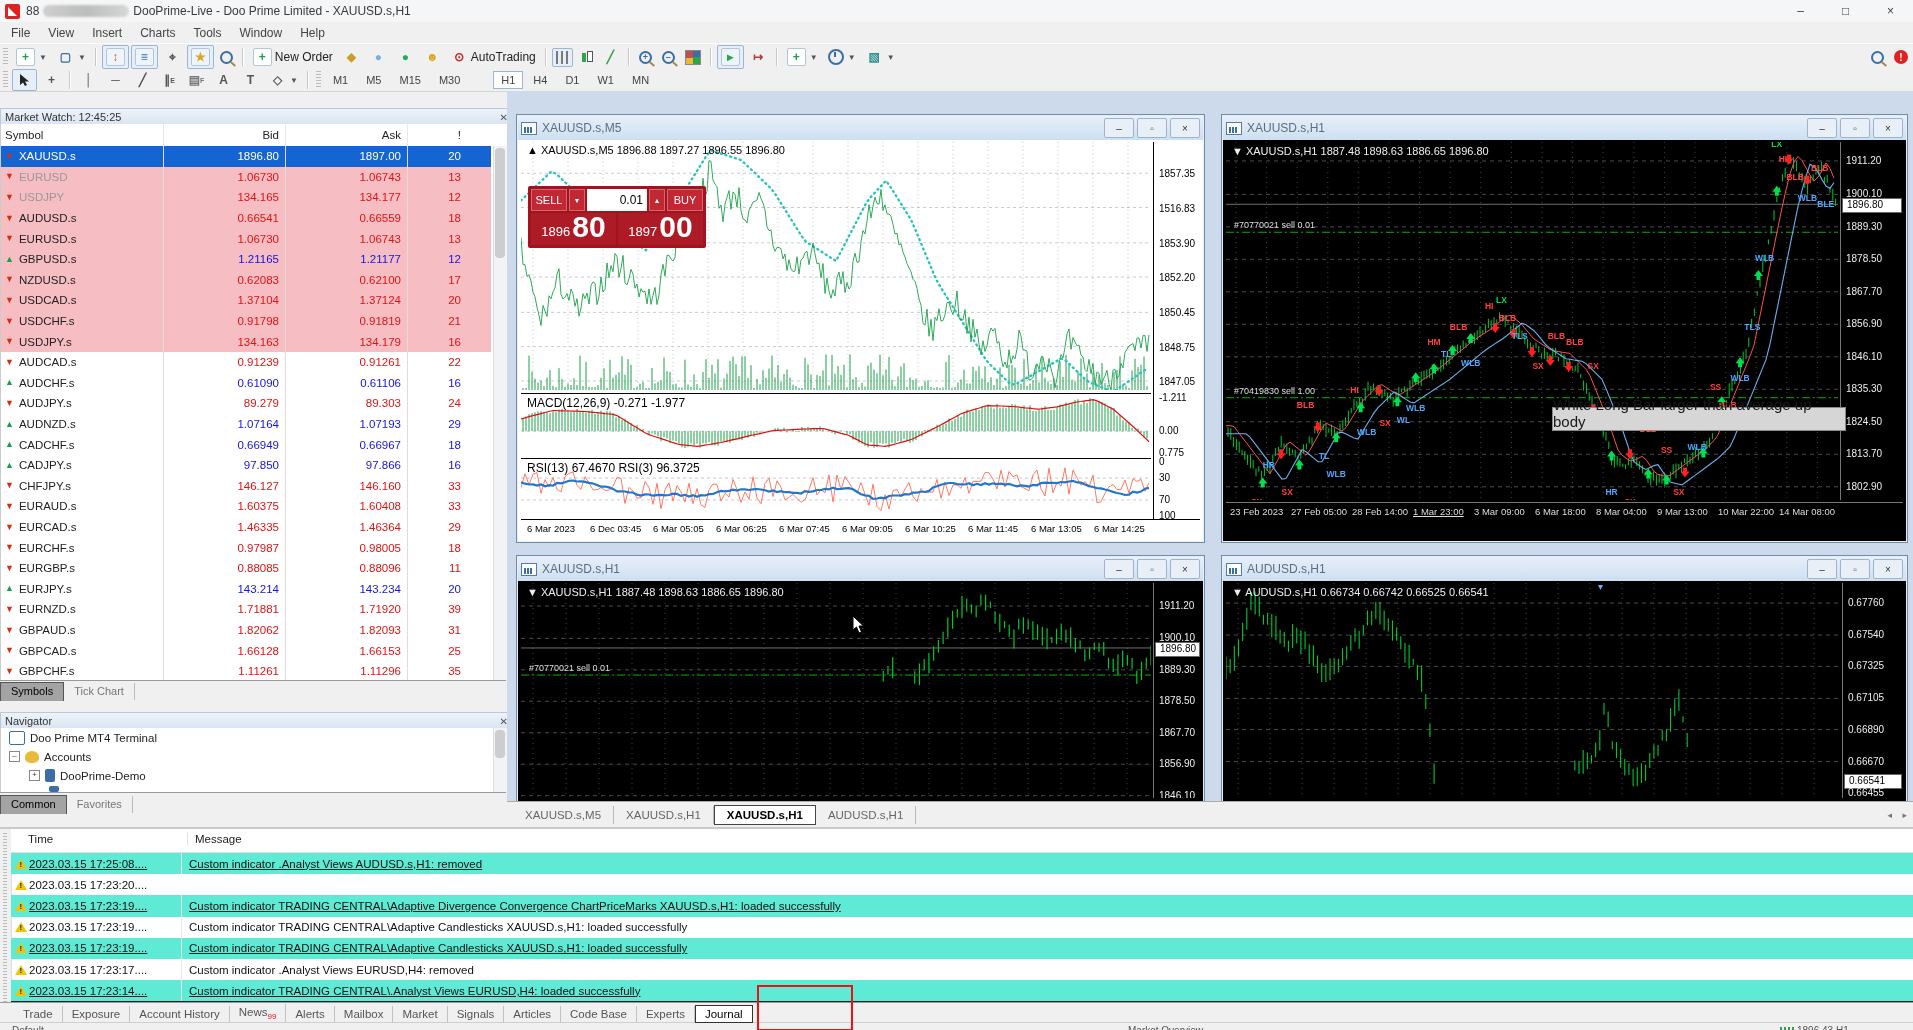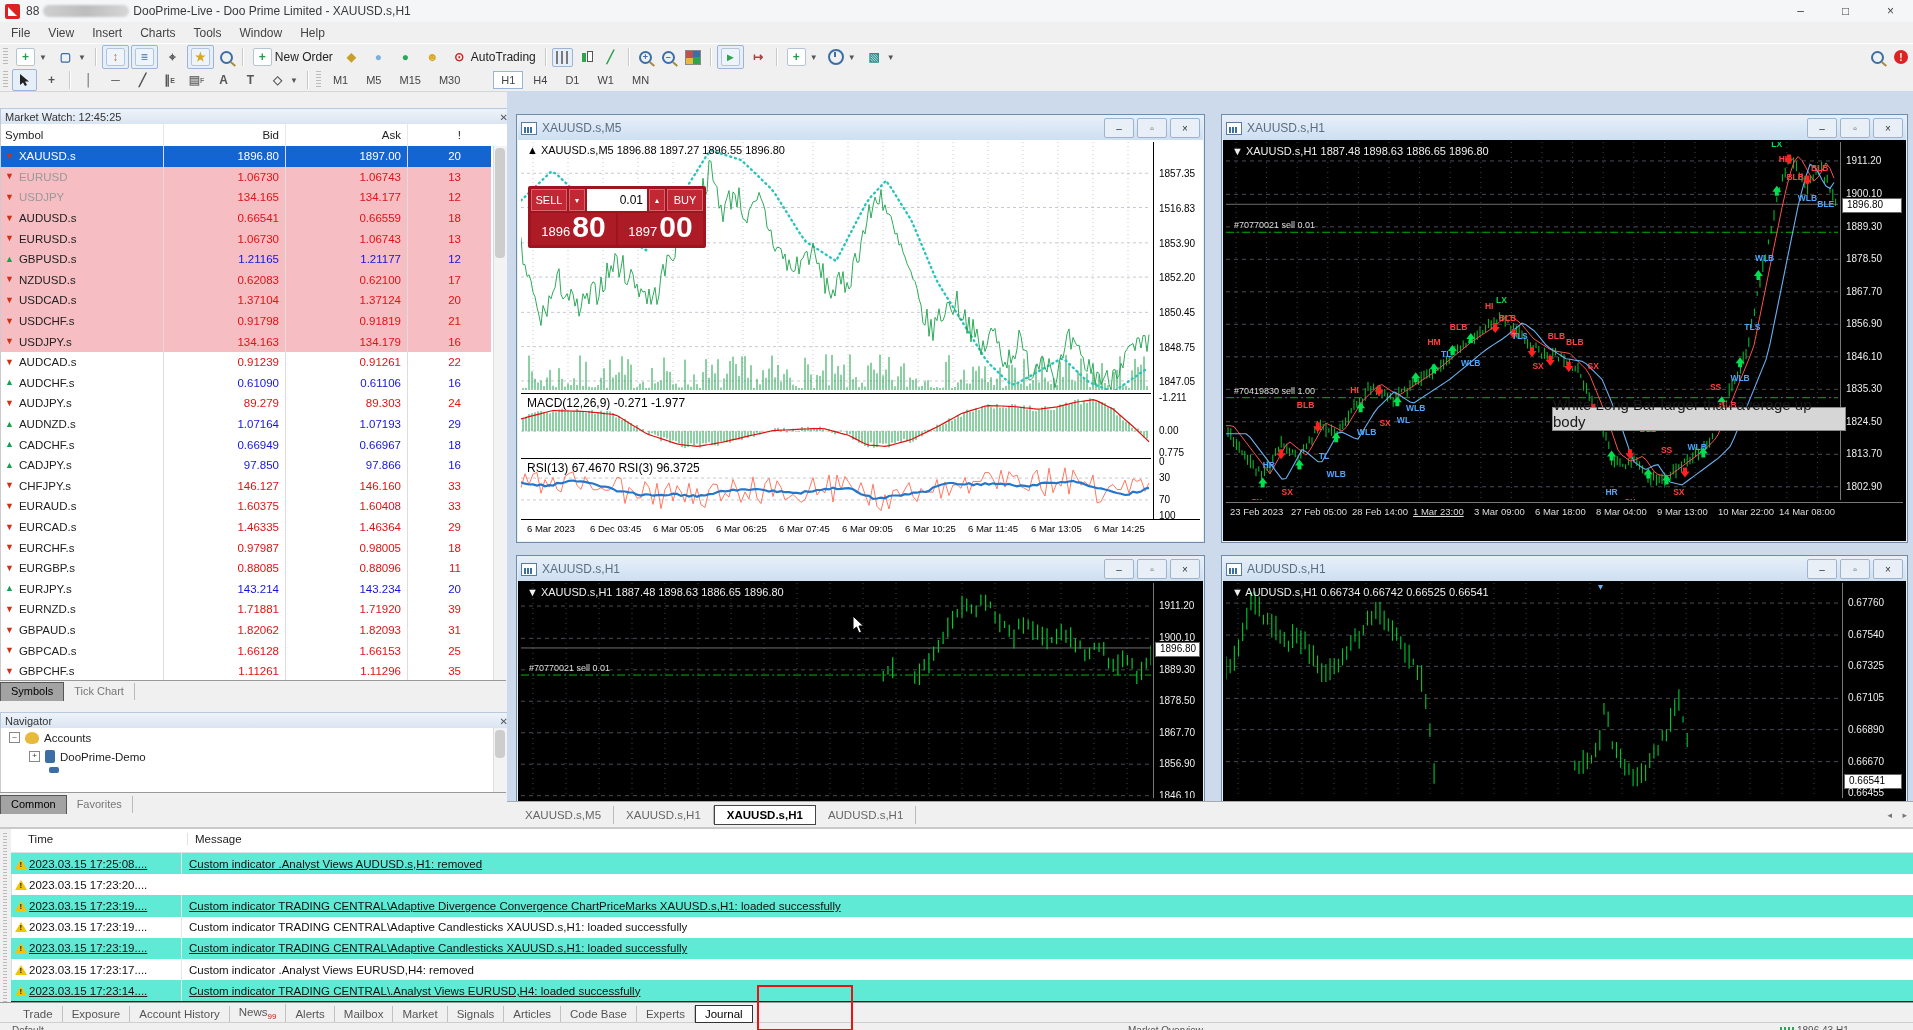--- a/index.html
+++ b/index.html
@@ -554,20 +554,24 @@
   <div id="mw-tabs" class="tabsbar" style="left:0;top:680px;width:506px;height:19px;">
       <div class="ptab active">Symbols</div>
       <div class="ptab">Tick Chart</div>
     </div>
 
   <div id="nav-title" class="abs panel-title">
     <span>Navigator</span>
     <span class="panel-x">✕</span>
   </div>
   <div id="nav-body" class="abs">
+      <div class="nav-row" style="padding-left: 8px;">
+        <div class="nico" style="background: rgb(255, 255, 255); border: 1px solid rgb(58, 110, 165);"></div>
+        <span>Doo Prime MT4 Terminal</span>
+      </div>
       <div class="nav-row" style="padding-left: 8px;">
         <div class="pm">–</div>
         <div class="nico" style="background: rgb(232, 185, 58); border-radius: 50% 50% 40% 40%;"></div>
         <span>Accounts</span>
       </div>
       <div class="nav-row" style="padding-left: 28px;">
         <div class="pm">+</div>
         <div class="nico" style="background: rgb(58, 110, 165); width: 10px; height: 13px;"></div>
         <span>DooPrime-Demo</span>
       </div>

